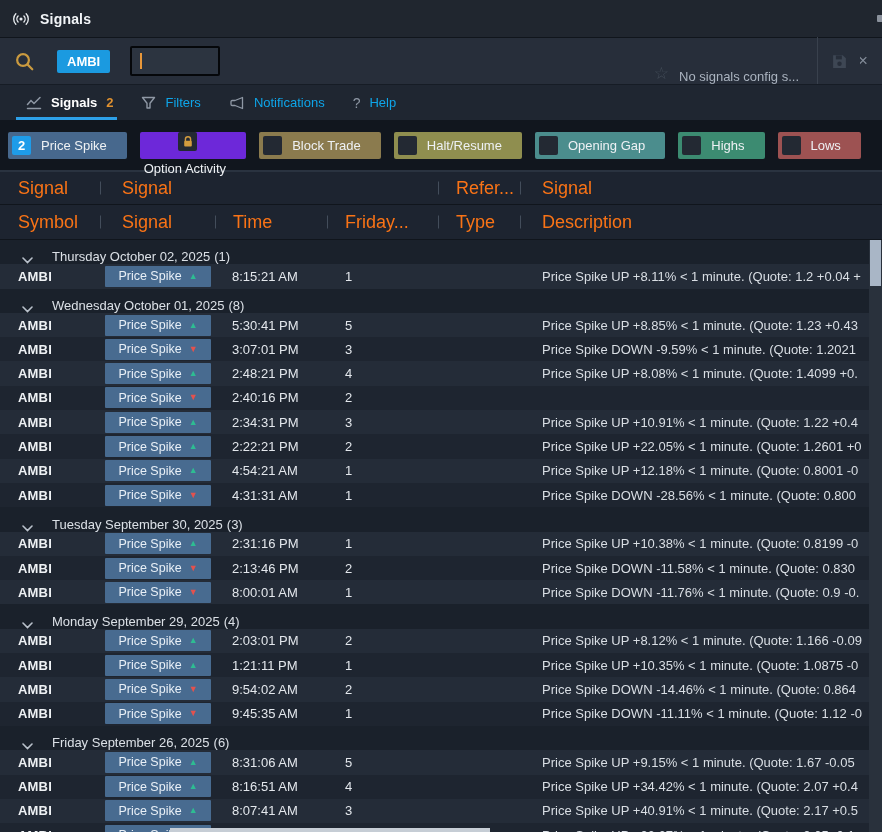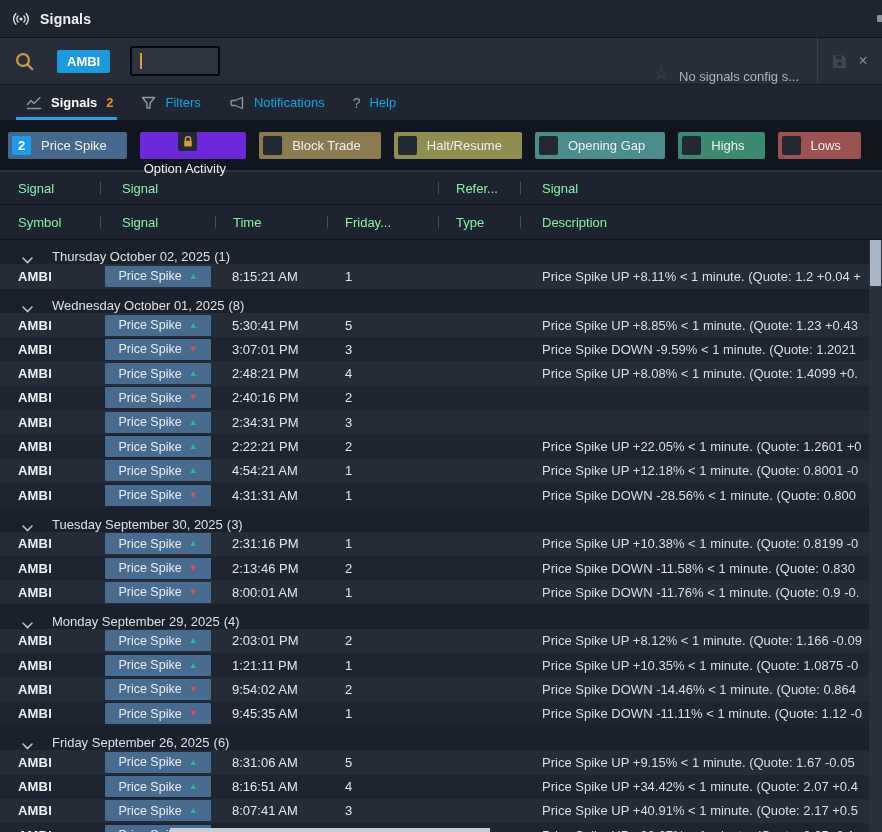--- a/index.html
+++ b/index.html
@@ -41,21 +41,21 @@
   .chip .lead{width:19px;height:19px;border-radius:2px;display:flex;align-items:center;justify-content:center;flex:0 0 19px}
   .chip .lead.count{background:#1e9ce9;color:#fff;font-size:13px;font-weight:700}
   .chip .lead.dark{background:#232933}
   .chip .chip-label{font-size:13px;color:#eef1f4;white-space:nowrap;padding-right:6px}
 
   
   .thead{background:#1d2430}
   .hrow{display:grid;height:35px;align-items:center;border-top:1px solid #2a3text;border-bottom:1px solid #10151c}
   .hrow1{grid-template-columns:100px 338px 82px 1fr;border-top:2px solid #2a3340}
   .hrow2{grid-template-columns:100px 115px 112px 111px 82px 1fr}
-  .hcell{font-size:13px;color:#86efac;position:relative;padding-left:18px;white-space:nowrap;overflow:hidden}
+  .hcell{font-size:18px;color:#f97316;position:relative;padding-left:18px;white-space:nowrap;overflow:hidden}
   .hcell.ind{padding-left:22px}
   .hcell .tick{position:absolute;left:0;top:50%;transform:translateY(-50%);width:1px;height:13px;background:#434d5b}
 
   .tbody{position:relative;height:592px;overflow:hidden}
   .grow{display:flex;align-items:flex-end;height:24.3px;background:#1a212b}
   .grow .chev{margin-left:22px;display:flex;color:#b9c1cb}
   .grow .glabel{margin-left:19px;font-size:13px;color:#dbe0e6}
   .grow .gcount{margin-left:4px;font-size:13px;color:#dbe0e6}
   .trow{display:grid;grid-template-columns:100px 115px 112px 111px 82px 1fr;height:24.3px;align-items:center}
   .trow.alt0{background:#242c38}
@@ -318,20 +318,21 @@
       <div class="td symbol">AMBI</div>
       <div class="td">
         <span class="badge">
           <span class="btext">Price Spike</span>
           <span class="arrow up">▲</span>
         </span>
       </div>
       <div class="td time">2:34:31 PM</div>
       <div class="td session">3</div>
       <div class="td type"></div>
+      <div class="td desc">Price Spike UP +10.91% &lt; 1 minute. (Quote: 1.22 +0.4</div>
     </div>
 
     <div class="trow alt1">
       <div class="td symbol">AMBI</div>
       <div class="td">
         <span class="badge">
           <span class="btext">Price Spike</span>
           <span class="arrow up">▲</span>
         </span>
       </div>

